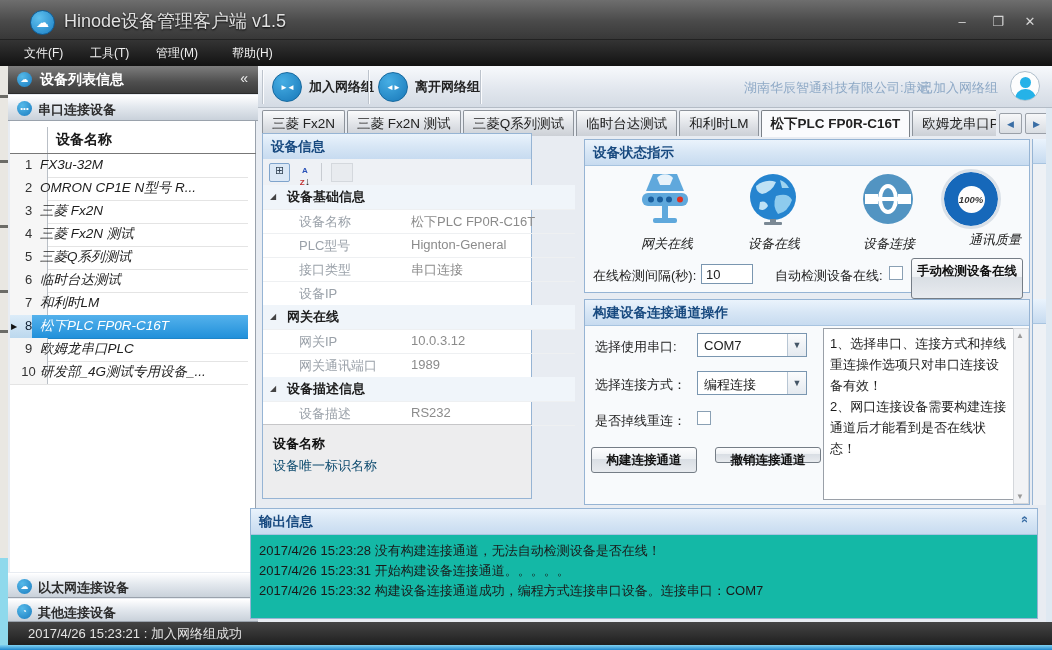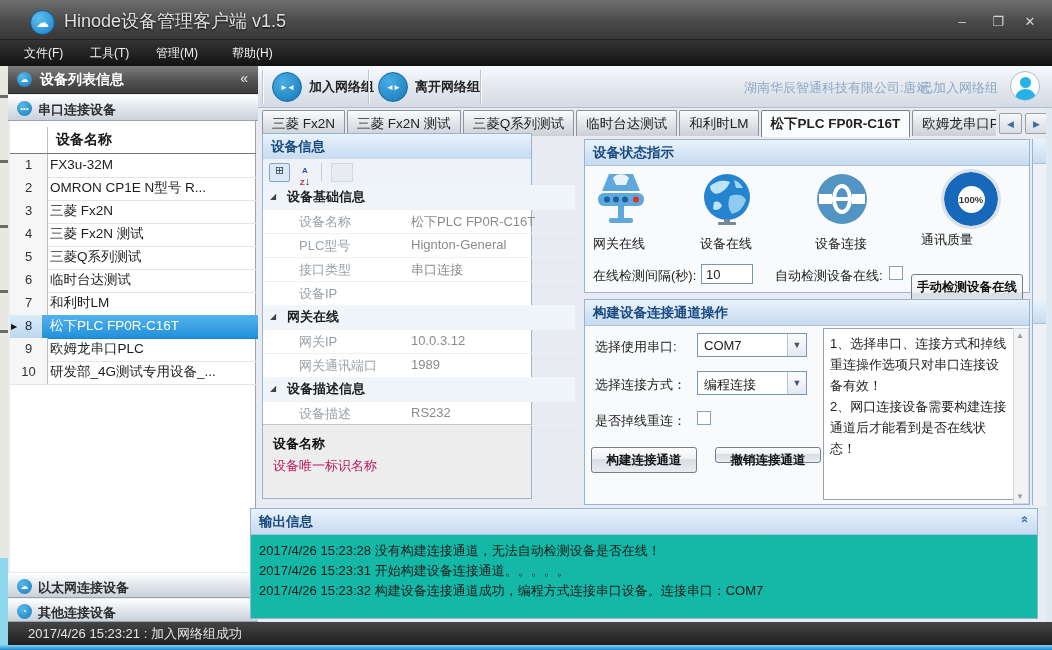--- a/index.html
+++ b/index.html
@@ -25,21 +25,21 @@
   .sb-header{left:8px;top:66px;width:250px;height:28px;background:linear-gradient(#7d7d7d,#4e4e4e 60%,#3c3c3c);border-bottom:1px solid #2a2a2a;}
   .sb-header .txt{position:absolute;left:32px;top:5px;color:#fff;font-weight:bold;font-size:14px;}
   .sb-chev{position:absolute;right:10px;top:4px;color:#eee;font-size:14px;}
   .bar-light{background:linear-gradient(#fdfdfe,#e3e8ee 45%,#c9d1da);border-top:1px solid #fff;border-bottom:1px solid #9aa2ac;}
   .bar-light .txt{position:absolute;left:30px;top:5px;color:#2d2d2d;font-weight:bold;font-size:13px;}
   .mini-icon{position:absolute;left:9px;top:5px;width:15px;height:15px;border-radius:50%;background:radial-gradient(circle at 35% 30%,#55b9e9,#1a7cc0);color:#fff;font-size:8px;line-height:15px;text-align:center;}
   .dev-table{left:10px;top:121px;width:246px;height:451px;background:#fff;border-right:1px solid #9aa2ac;}
   .th-row{position:absolute;left:0;top:6px;width:246px;height:26px;border-bottom:1px solid #777;}
   .th-name{position:absolute;left:46px;top:4px;font-weight:bold;font-size:14px;color:#1a1a1a;}
   .gut{position:absolute;left:0;width:37px;height:23px;background:#f6f6f6;border-right:1px solid #b9bfc6;border-bottom:1px solid #e4e4e4;font-size:13px;color:#333;text-align:center;line-height:22px;}
-  .cell{position:absolute;left:32px;width:208px;height:23px;border-bottom:1px solid #e4e4e4;font-size:13.5px;color:#1e1e1e;line-height:22px;padding-left:8px;}
+  .cell{position:absolute;left:22px;width:208px;height:23px;border-bottom:1px solid #e4e4e4;font-size:13.5px;color:#1e1e1e;line-height:22px;padding-left:8px;font-style:italic;}
   .row-sel .gut{background:linear-gradient(#dcecf8,#bcd8ee);color:#123;}
   .row-sel .cell{background:linear-gradient(#55b2ec,#2190da);color:#fff;border-bottom:1px solid #1f85c8;}
   .marker{position:absolute;left:1px;top:7px;font-size:8px;color:#111;}
 
   
   .statusbar{left:8px;top:622px;width:1044px;height:23px;background:linear-gradient(#454545,#1f1f1f);color:#e4e4e4;font-size:13px;line-height:23px;padding-left:20px;}
   .bottom-glow{left:0;top:645px;width:1052px;height:5px;background:linear-gradient(#7fd2f2,#2288cc);}
 
   
   .toolbar{left:258px;top:66px;width:794px;height:42px;background:linear-gradient(#f7f9fc,#e2e7ee 55%,#d4dbe4);border-bottom:1px solid #b4bcc6;}
@@ -70,21 +70,21 @@
   .azico{font-size:8px;font-weight:bold;line-height:8px;}
   .pg-row{position:absolute;left:0;right:0;height:24px;border-bottom:1px solid #eef0f2;}
   .pg-group{background:#f0f5fa;font-weight:bold;color:#1d1d1d;}
   .pg-tri{position:absolute;left:7px;top:7px;font-size:8px;color:#444;}
   .pg-glabel{position:absolute;left:24px;top:3px;font-size:13px;}
   .pg-label{position:absolute;left:36px;top:4px;font-size:13px;color:#9aa1a9;}
   .pg-value{position:absolute;left:148px;top:4px;font-size:13px;color:#8b8b8b;}
   .pg-desc{position:absolute;left:0;right:0;bottom:0;height:73px;background:#ededee;border-top:1px solid #c6c6c8;}
 
   
-  .ind{position:absolute;top:32px;width:100px;text-align:left;}
+  .ind{position:absolute;top:32px;width:100px;text-align:right;font-style:italic;}
   .ind-label{margin-top:5px;font-size:13px;color:#1c1c1c;}
   .donut{width:54px;height:54px;margin:0 auto;border-radius:50%;background:#1668ba;outline:3px solid #d9e0e8;display:flex;align-items:center;justify-content:center;}
   .donut-hole{width:27px;height:27px;border-radius:50%;background:#fdfdfd;font-size:9.5px;font-weight:bold;color:#333;display:flex;align-items:center;justify-content:center;}
   .fld-label{font-size:13px;color:#1c1c1c;}
   .txtinput{border:1px solid #7a96b0;background:#fff;font-size:13px;color:#222;padding:0 4px;width:52px;height:20px;}
   .checkbox{width:14px;height:14px;background:#fff;border:1px solid #8aa0b4;}
   .btn{background:linear-gradient(#fdfdfe,#eef1f4 45%,#d9dee4 46%,#e8ebef);border:1px solid #757d86;border-radius:3px;font-size:12.5px;font-weight:bold;color:#111;text-align:center;cursor:default;}
 
   .combo{background:#fff;border:1px solid #7a96b0;height:24px;}
   .combo .val{position:absolute;left:6px;top:4px;font-size:13px;color:#222;}
@@ -277,21 +277,21 @@
           <span class="pg-tri">◢</span>
           <span class="pg-glabel">设备描述信息</span>
         </div>
       <div class="pg-row" style="top:216px">
           <span class="pg-label">设备描述</span>
           <span class="pg-value">RS232</span>
         </div>
     </div>
     <div class="pg-desc">
       <div style="position:absolute;left:10px;top:10px;font-size:13px;font-weight:bold;color:#111">设备名称</div>
-      <div style="position:absolute;left:10px;top:32px;font-size:13px;color:#be185d">设备唯一标识名称</div>
+      <div style="position:absolute;left:10px;top:32px;font-size:13px;color:#0c4a6e">设备唯一标识名称</div>
     </div>
   </div>
 
   <div class="abs panel" style="left:584px;top:139px;width:446px;height:154px">
     <div class="p-head">
         <span class="p-title">设备状态指示</span>
       </div>
 
     <div class="ind" style="left:8px">
       <svg width="56" height="54" viewBox="0 0 56 54">
@@ -336,21 +336,21 @@
       <div class="donut">
         <div class="donut-hole">100%</div>
       </div>
       <div class="ind-label">通讯质量</div>
     </div>
 
     <span class="abs fld-label" style="left:8px;top:127px">在线检测间隔(秒):</span>
     <input class="abs txtinput" style="left: 116px; top: 124px;" value="10">
     <span class="abs fld-label" style="left:190px;top:127px">自动检测设备在线:</span>
     <span class="abs checkbox" style="left:304px;top:126px"></span>
-    <div class="abs btn" style="left:326px;top:134px;width:112px;height:41px;line-height:24px">手动检测设备在线</div>
+    <div class="abs btn" style="left:326px;top:118px;width:112px;height:41px;line-height:24px">手动检测设备在线</div>
   </div>
 
   <div class="abs panel" style="left:584px;top:299px;width:446px;height:206px">
     <div class="p-head">
         <span class="p-title">构建设备连接通道操作</span>
       </div>
 
     <span class="abs fld-label" style="left:10px;top:38px">选择使用串口:</span>
     <div class="abs combo" style="left:112px;top:33px;width:110px">
       <span class="val">COM7</span>

